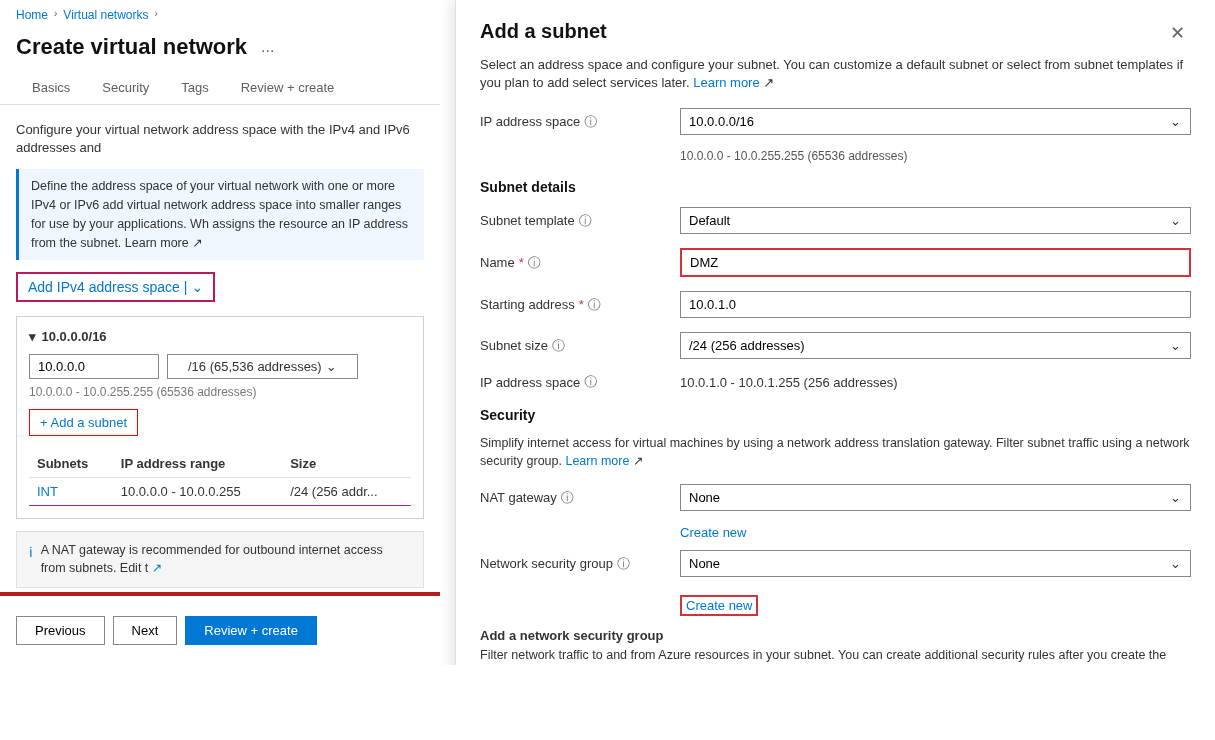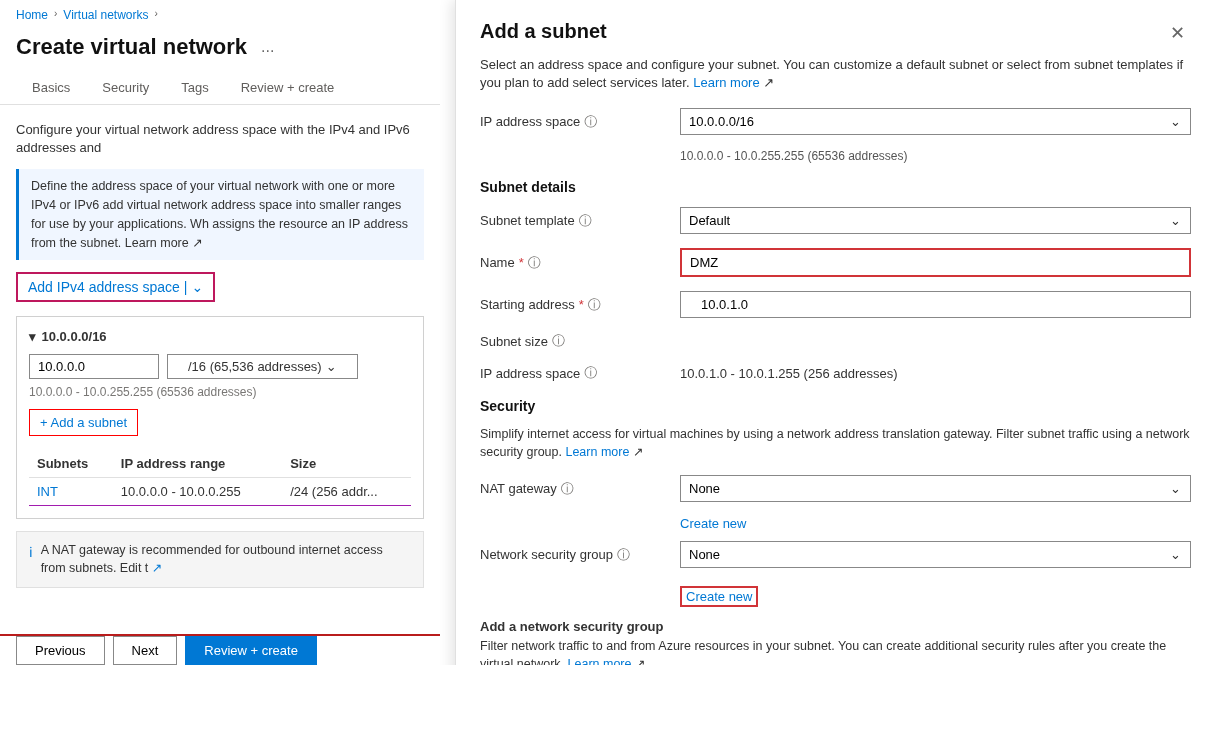--- a/index.html
+++ b/index.html
@@ -45,38 +45,38 @@
     .subnets-table th { text-align: left; font-weight: 600; padding: 6px 8px; font-size: 13px; border-bottom: 1px solid #e0e0e0; }
     .subnets-table td { padding: 6px 8px; font-size: 13px; border-bottom: 1px solid #a21caf; }
     .subnets-table td a { color: #0078d4; text-decoration: none; }
 
     
     .nat-info { background: #f5f5f5; border: 1px solid #e0e0e0; padding: 10px 12px; margin-top: 12px; font-size: 12.5px; color: #333; display: flex; gap: 8px; line-height: 1.4; }
     .nat-info .info-icon { color: #0078d4; font-size: 14px; flex-shrink: 0; margin-top: 1px; }
     .nat-info a { color: #0078d4; text-decoration: none; }
 
     
-    .bottom-buttons { position: absolute; bottom: 0; left: 0; width: 440px; padding: 0 16px; border-top: 2px solid #b91c1c; display: flex; gap: 8px; background: #fff; }
+    .bottom-buttons { position: absolute; bottom: 0; left: 0; width: 440px; padding: 20px 16px; border-top: 4px solid #b91c1c; display: flex; gap: 8px; background: #fff; }
     .btn-outline { border: 1px solid #888; background: #fff; padding: 6px 18px; cursor: pointer; font-size: 13px; }
     .btn-primary { border: 1px solid #0078d4; background: #0078d4; color: #fff; padding: 6px 18px; cursor: pointer; font-size: 13px; }
 
     
     .right-panel { position: absolute; top: 0; right: 0; width: 760px; height: 740px; background: #fff; border-left: 1px solid #e0e0e0; box-shadow: -4px 0 12px rgba(0,0,0,0.1); overflow-y: auto; padding: 20px 24px; }
     .panel-header { display: flex; justify-content: space-between; align-items: flex-start; margin-bottom: 10px; }
     .panel-title { font-size: 20px; font-weight: 600; color: #111; }
     .close-btn { background: none; border: none; cursor: pointer; font-size: 18px; color: #666; padding: 2px 6px; }
     .panel-subtitle { font-size: 13px; color: #333; margin-bottom: 16px; line-height: 1.4; }
     .panel-subtitle a { color: #0078d4; text-decoration: none; }
 
     
     .form-row { display: flex; align-items: center; margin-bottom: 14px; }
     .form-label { width: 200px; font-size: 13px; color: #333; flex-shrink: 0; display: flex; align-items: center; gap: 4px; }
     .form-label .required { color: #d13438; }
     .form-label .info-icon { color: #797775; font-size: 13px; cursor: help; }
-    .form-control { flex: 1; border: 1px solid #888; padding: 5px 20px; font-size: 13px; }
+    .form-control { flex: 1; border: 1px solid #888; padding: 5px 8px; font-size: 13px; }
     .select-wrapper { flex: 1; position: relative; display: flex; align-items: center; }
     .select-wrapper select { width: 100%; border: 1px solid #888; padding: 5px 30px 5px 8px; font-size: 13px; background: #fff; appearance: none; cursor: pointer; }
     .select-wrapper::after { content: '⌄'; position: absolute; right: 10px; pointer-events: none; color: #333; }
     .form-control-highlighted { flex: 1; border: 2px solid #d13438; padding: 5px 8px; font-size: 13px; }
 
     
     .section-header { font-size: 14px; font-weight: 600; color: #111; margin: 16px 0 12px; }
 
     
     .ip-space-info { font-size: 12px; color: #555; margin-top: 4px; margin-left: 200px; margin-bottom: 8px; }
@@ -266,20 +266,25 @@
       </label>
       <input type="text" class="form-control" value="10.0.1.0" style="">
     </div>
 
     
     <div class="form-row">
       <label class="form-label">
         <span>Subnet size</span>
         <span class="info-icon">ⓘ</span>
       </label>
+      <div class="select-wrapper">
+        <select>
+          <option>/24 (256 addresses)</option>
+        </select>
+      </div>
     </div>
 
     
     <div class="form-row">
       <label class="form-label">
         <span>IP address space</span>
         <span class="info-icon">ⓘ</span>
       </label>
       <span style="font-size:13px;color:#333;">10.0.1.0 - 10.0.1.255 (256 addresses)</span>
     </div>

